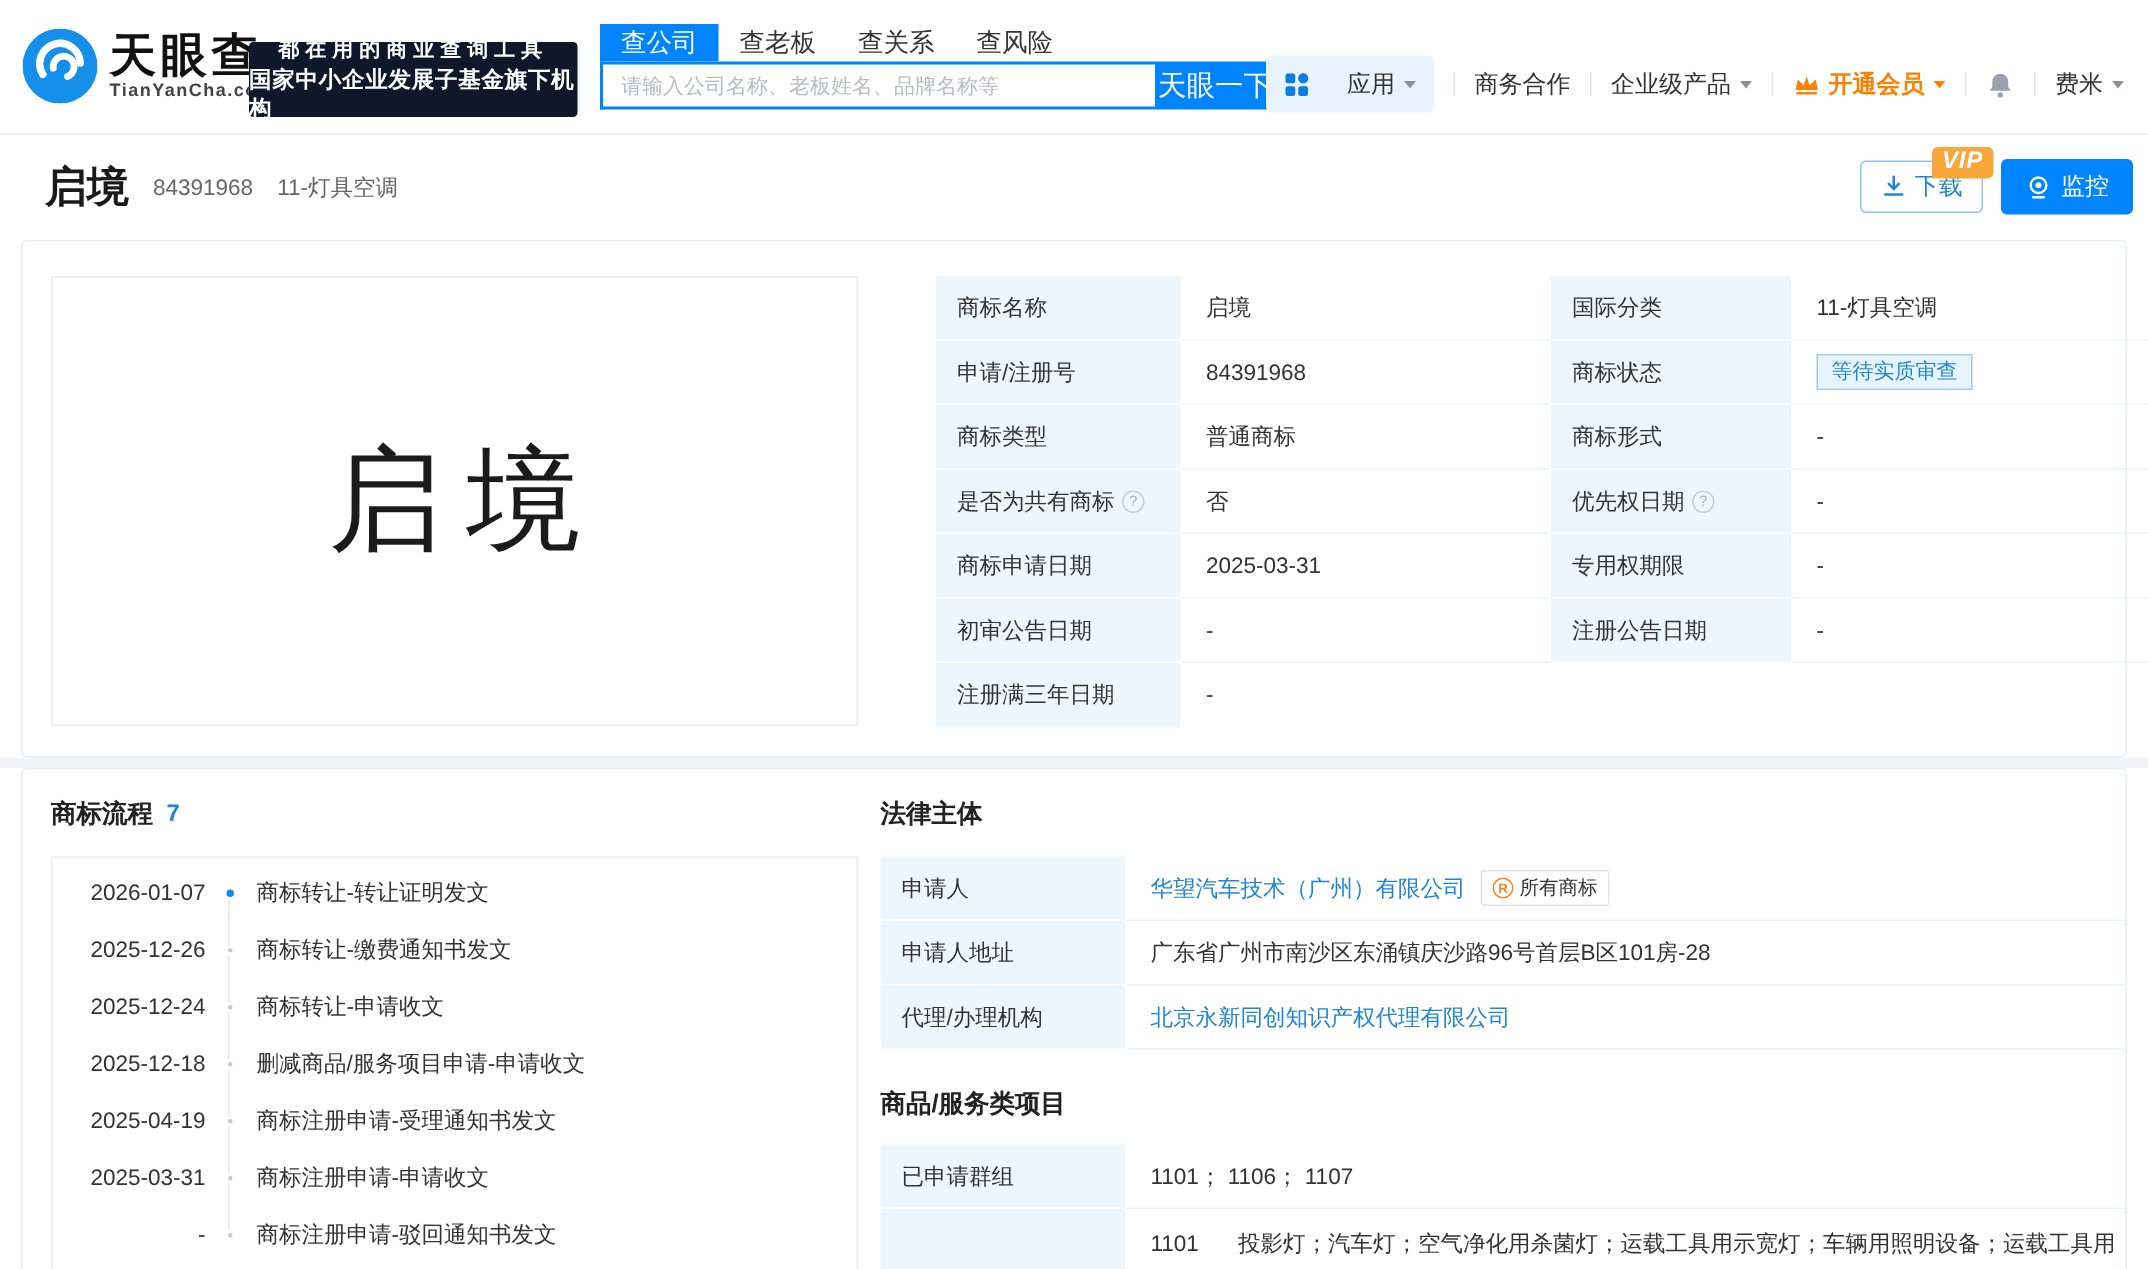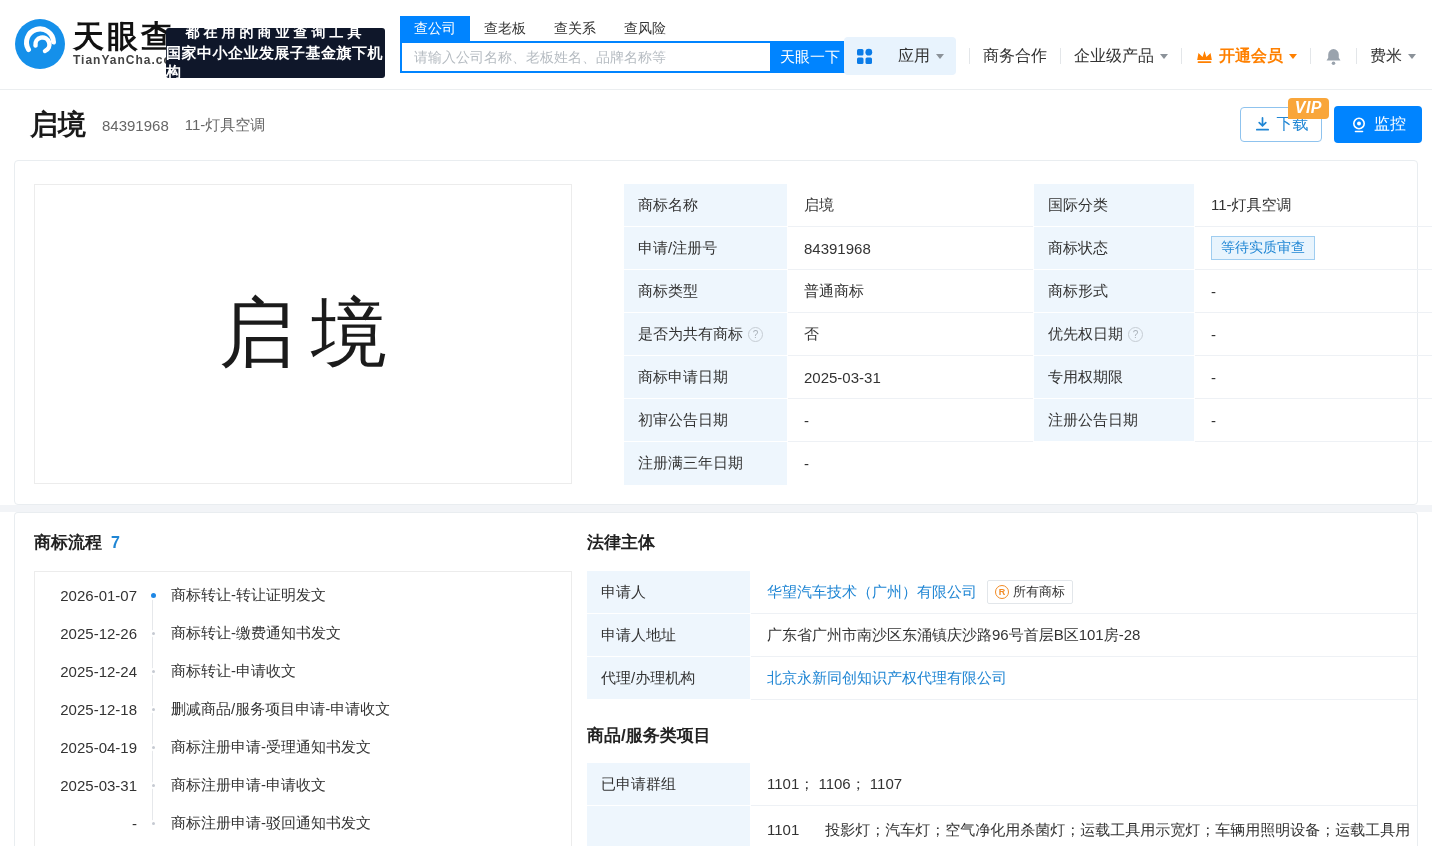--- a/index.html
+++ b/index.html
@@ -13,27 +13,27 @@
   .logo-txt { margin-left:8px; }
   .logo-name { font-size:31px; font-weight:bold; color:#111; letter-spacing:3px; line-height:32px; }
   .logo-domain { font-size:12px; color:#444; font-weight:bold; letter-spacing:1px; }
   .promo { position:absolute; left:166px; top:28px; width:219px; height:50px; background:#0f172a;
     border-radius:3px; color:#fff; display:flex; flex-direction:column; justify-content:center; align-items:center; }
   .promo-l1 { font-size:14px; font-weight:bold; letter-spacing:4px; }
   .promo-l2 { font-size:15px; font-weight:bold; letter-spacing:.5px; margin-top:2px; }
 
   .search-wrap { position:absolute; left:400px; top:16px; width:450px; }
   .search-tabs { display:flex; height:25px; align-items:center; }
-  .search-tab { font-size:14px; color:#333; padding:0 14px; height:25px; line-height:25px; cursor:pointer; }
+  .search-tab { font-size:17px; color:#333; padding:0 14px; height:25px; line-height:25px; cursor:pointer; }
   .search-tab.active { background:#0084ff; color:#fff; }
   .search-row { display:flex; }
   .search-input { width:370px; height:32px; border:2px solid #0084ff; border-right:none; outline:none;
     font-size:14px; padding:0 12px; color:#333; }
   .search-input::placeholder { color:#b6bcc2; }
-  .search-btn { width:80px; height:32px; background:#0084ff; color:#fff; border:none; font-size:15px; cursor:pointer; }
+  .search-btn { width:80px; height:32px; background:#0084ff; color:#fff; border:none; font-size:19px; cursor:pointer; }
 
   .top-nav { position:absolute; right:16px; top:37px; height:38px; display:flex; align-items:center; }
   .nav-divider { width:1px; height:16px; background:#e3e6e9; margin:0 13px; }
   .nav-item { font-size:16px; color:#333; cursor:pointer; display:flex; align-items:center; white-space:nowrap; }
   .app-chip { background:#e8f3fd; border-radius:4px; height:38px; padding:0 12px; display:flex; align-items:center; cursor:pointer; }
   .app-chip .lbl { font-size:16px; color:#333; margin-left:25px; }
   .caret { width:0; height:0; border:4px solid transparent; border-top:5px solid #8b9299; margin-left:6px; margin-top:5px; }
   .caret.orange { border-top-color:#ff8000; }
   .vip-nav { color:#ff8000; font-weight:bold; }
   .vip-nav svg { margin-right:5px; }

